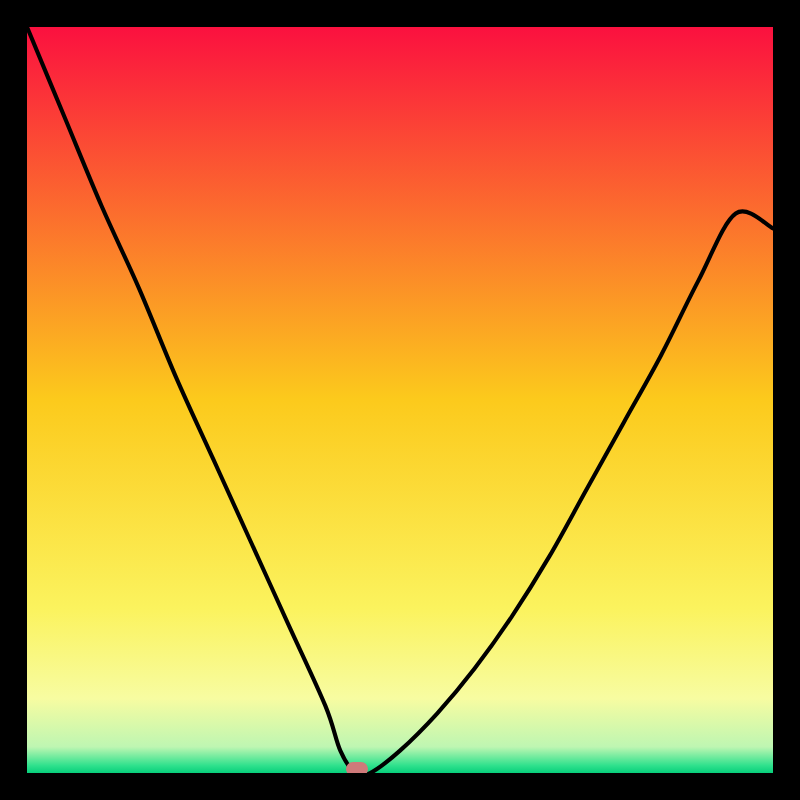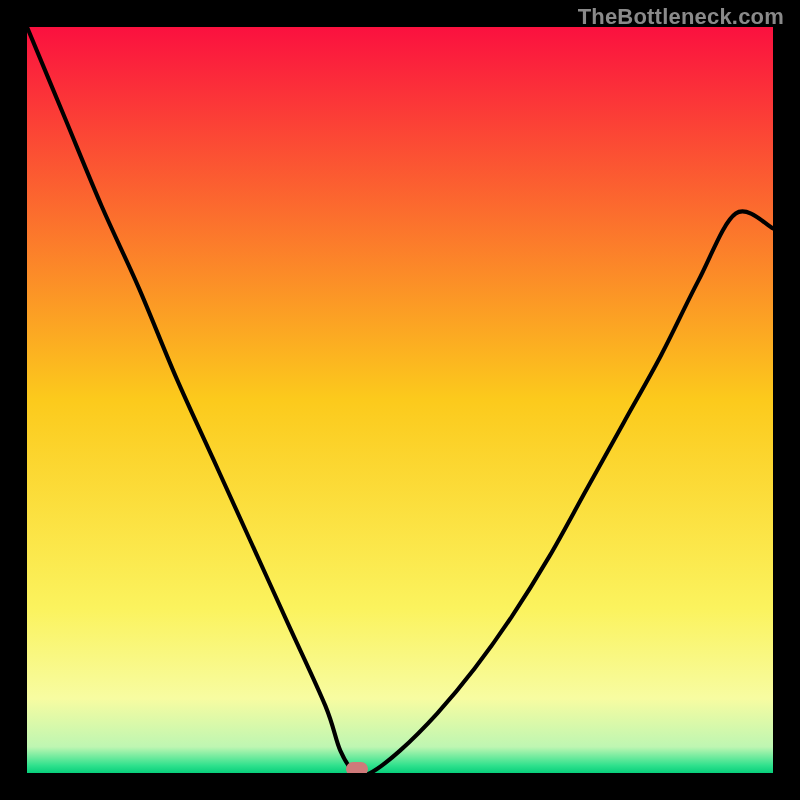--- a/index.html
+++ b/index.html
@@ -56,21 +56,20 @@
     height: 14px;
     border-radius: 8px;
     background: #cf7a7a;
     transform: translate(-50%, -50%);
   }
 </style>
 </head>
 <body>
 
 <div class="frame">
-  <div class="watermark">TheBottleneck.com</div>
 
   <div class="plot">
     <svg class="gradient" viewBox="0 0 100 100" preserveAspectRatio="none">
       <defs>
         <linearGradient id="bg" x1="0" y1="0" x2="0" y2="1">
             <stop offset="0%" stop-color="#fb113f"></stop>
             <stop offset="50%" stop-color="#fcca1c"></stop>
             <stop offset="78%" stop-color="#fbf35e"></stop>
             <stop offset="90%" stop-color="#f7fca1"></stop>
             <stop offset="96.5%" stop-color="#bef6b2"></stop>

